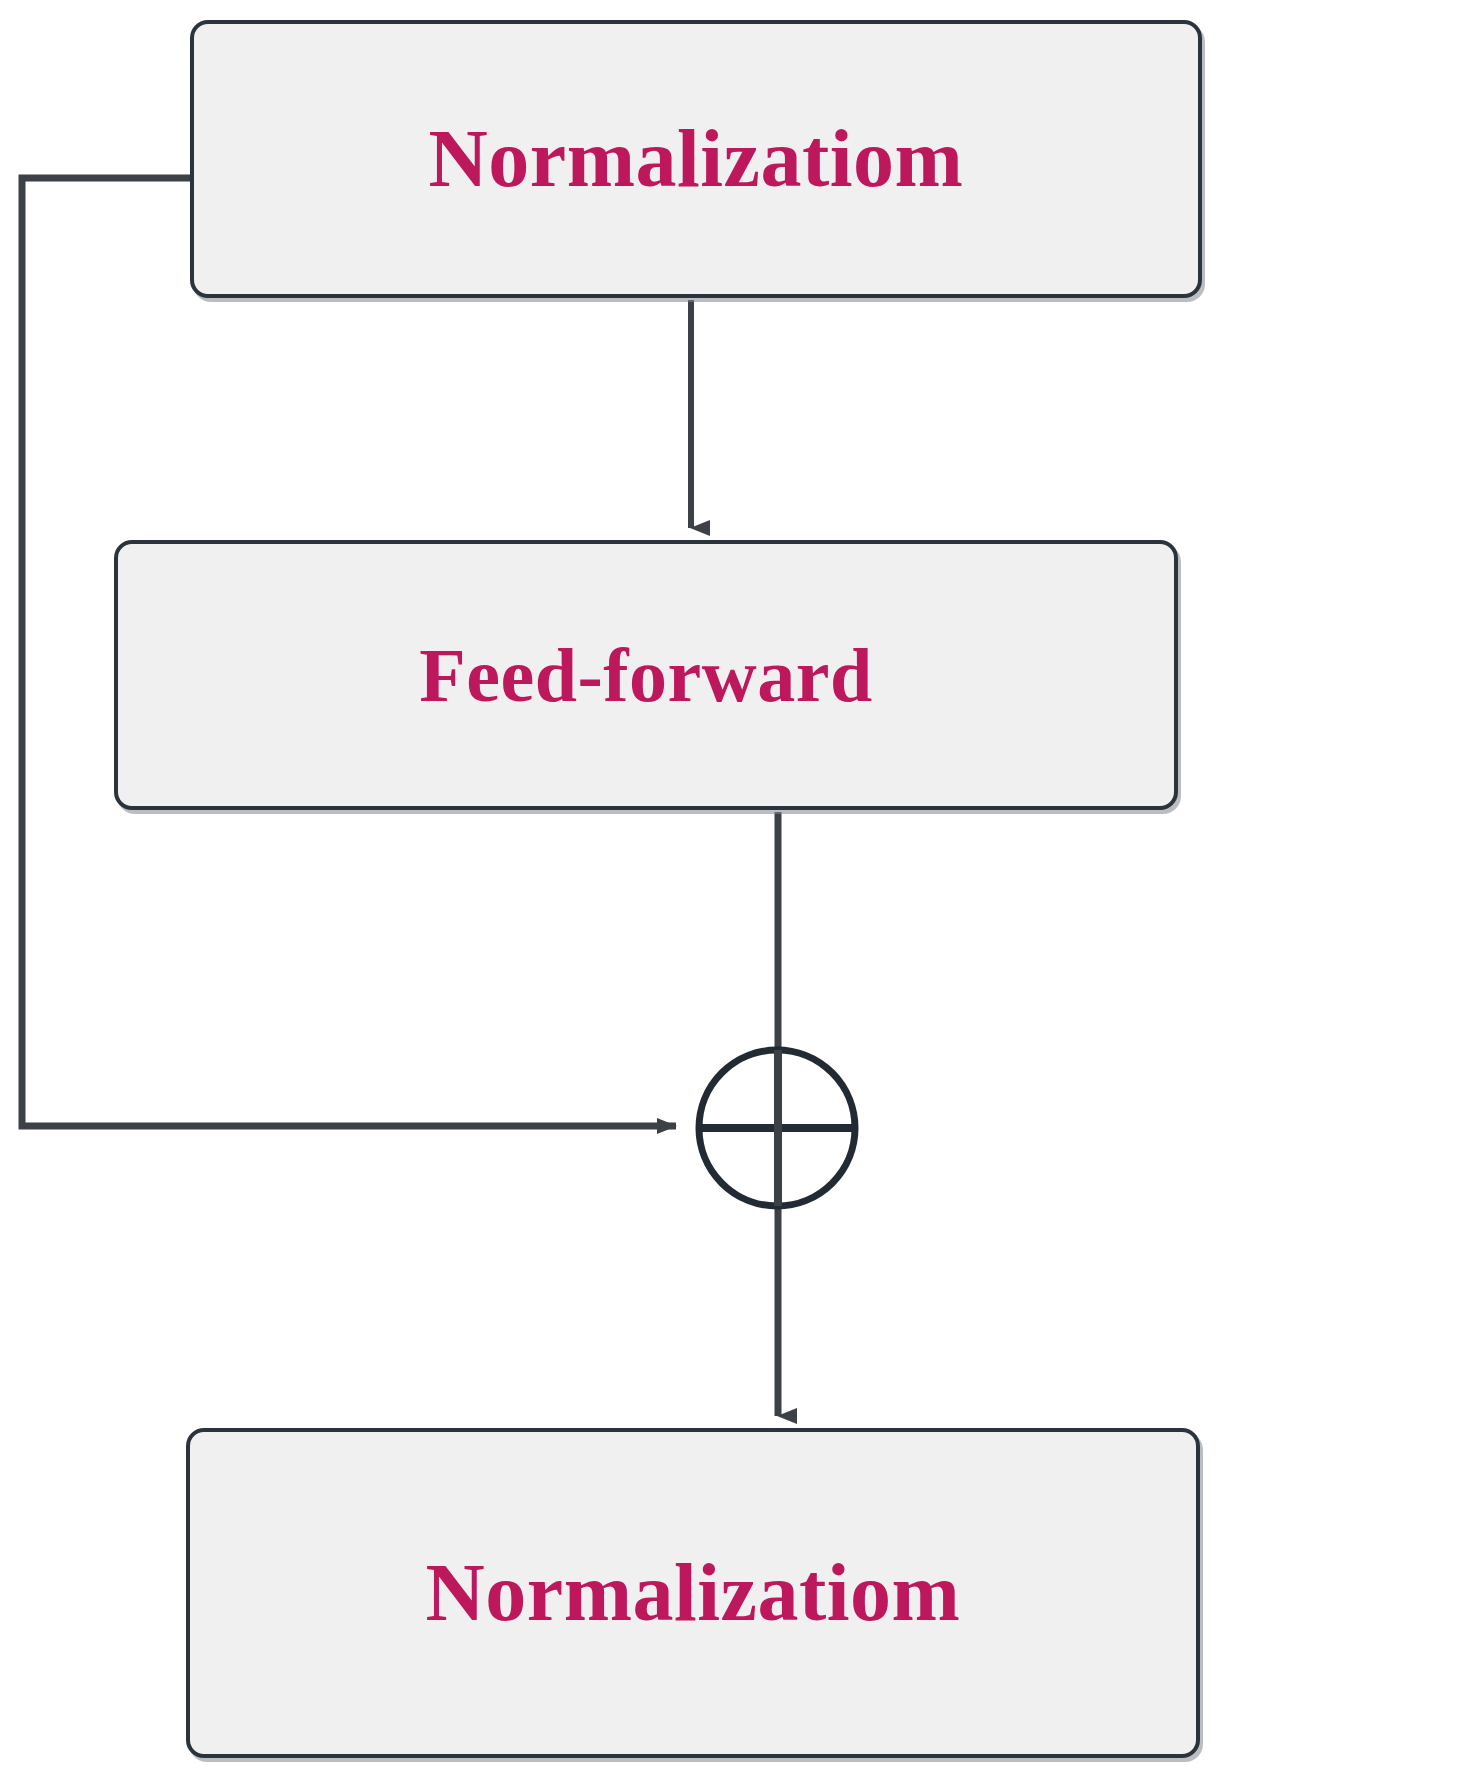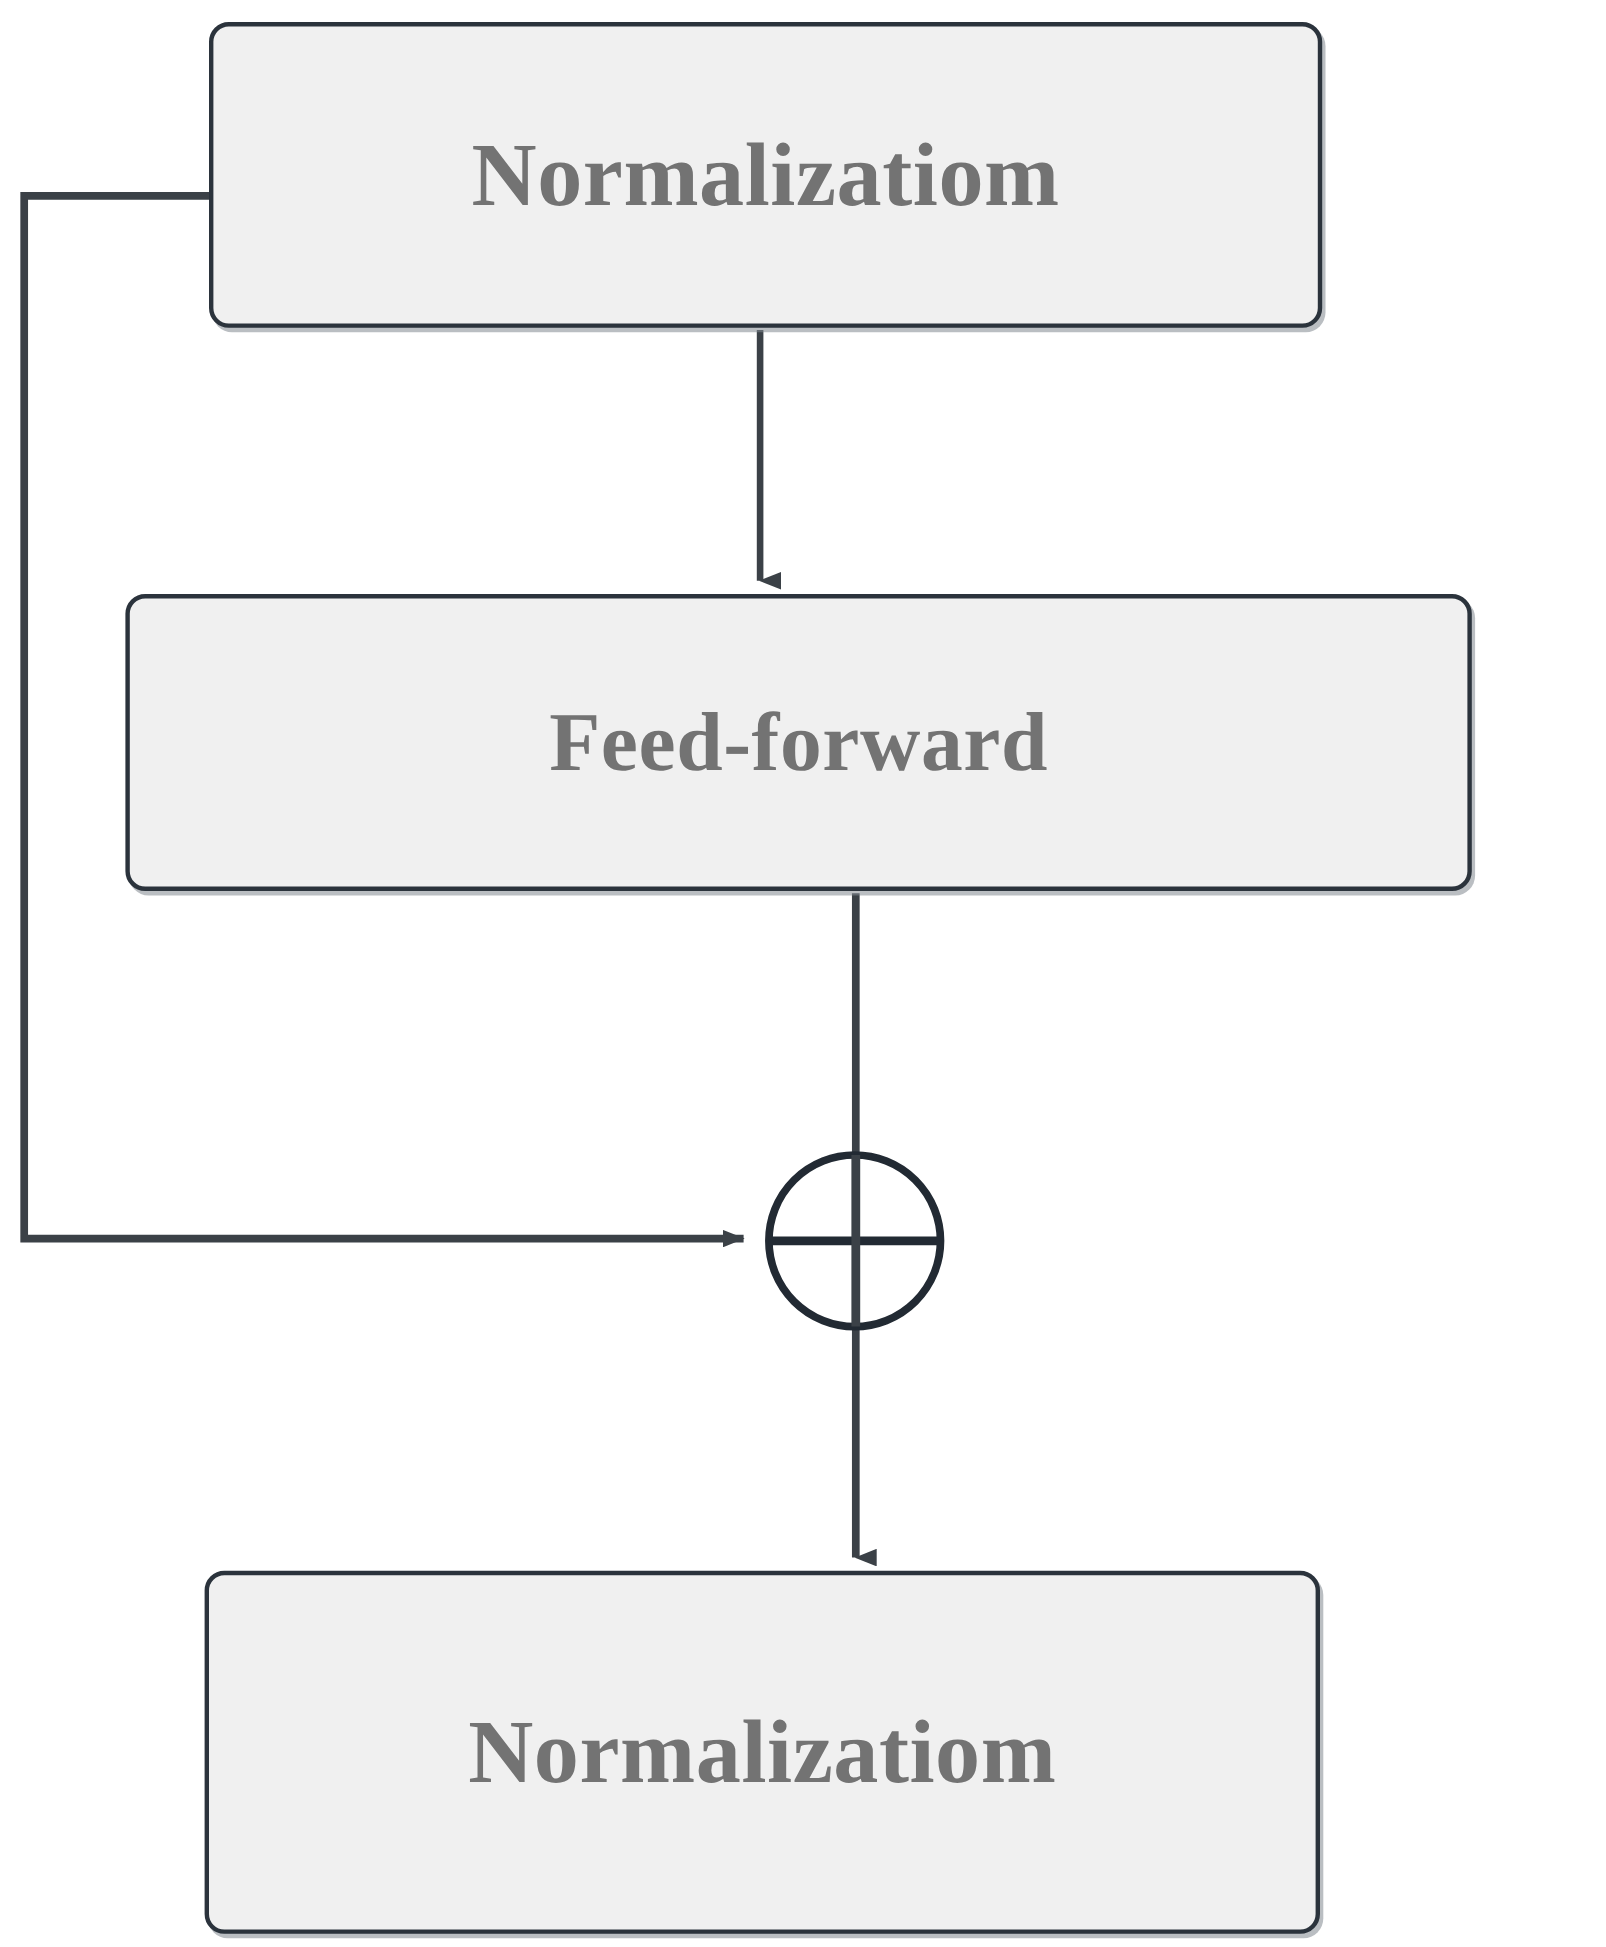--- a/index.html
+++ b/index.html
@@ -25,35 +25,35 @@
     border-radius: 18px;
     box-shadow: 3px 4px 0 rgba(130,136,143,0.55);
     display: flex;
     align-items: center;
     justify-content: center;
     z-index: 3;
   }
   .node-label {
     font-family: "Liberation Serif", "DejaVu Serif", serif;
     font-weight: 700;
-    color: #737373;
+    color: #be185d;
     letter-spacing: 0.5px;
     white-space: nowrap;
     text-align: center;
   }
   #box-norm-top {
     left: 190px;
     top: 20px;
     width: 1012px;
     height: 278px;
   }
   #box-feedforward {
     left: 114px;
     top: 540px;
-    width: 1224px;
+    width: 1064px;
     height: 270px;
   }
   #box-norm-bottom {
     left: 186px;
     top: 1428px;
     width: 1014px;
     height: 330px;
   }
   #box-norm-top .node-label,
   #box-norm-bottom .node-label {

